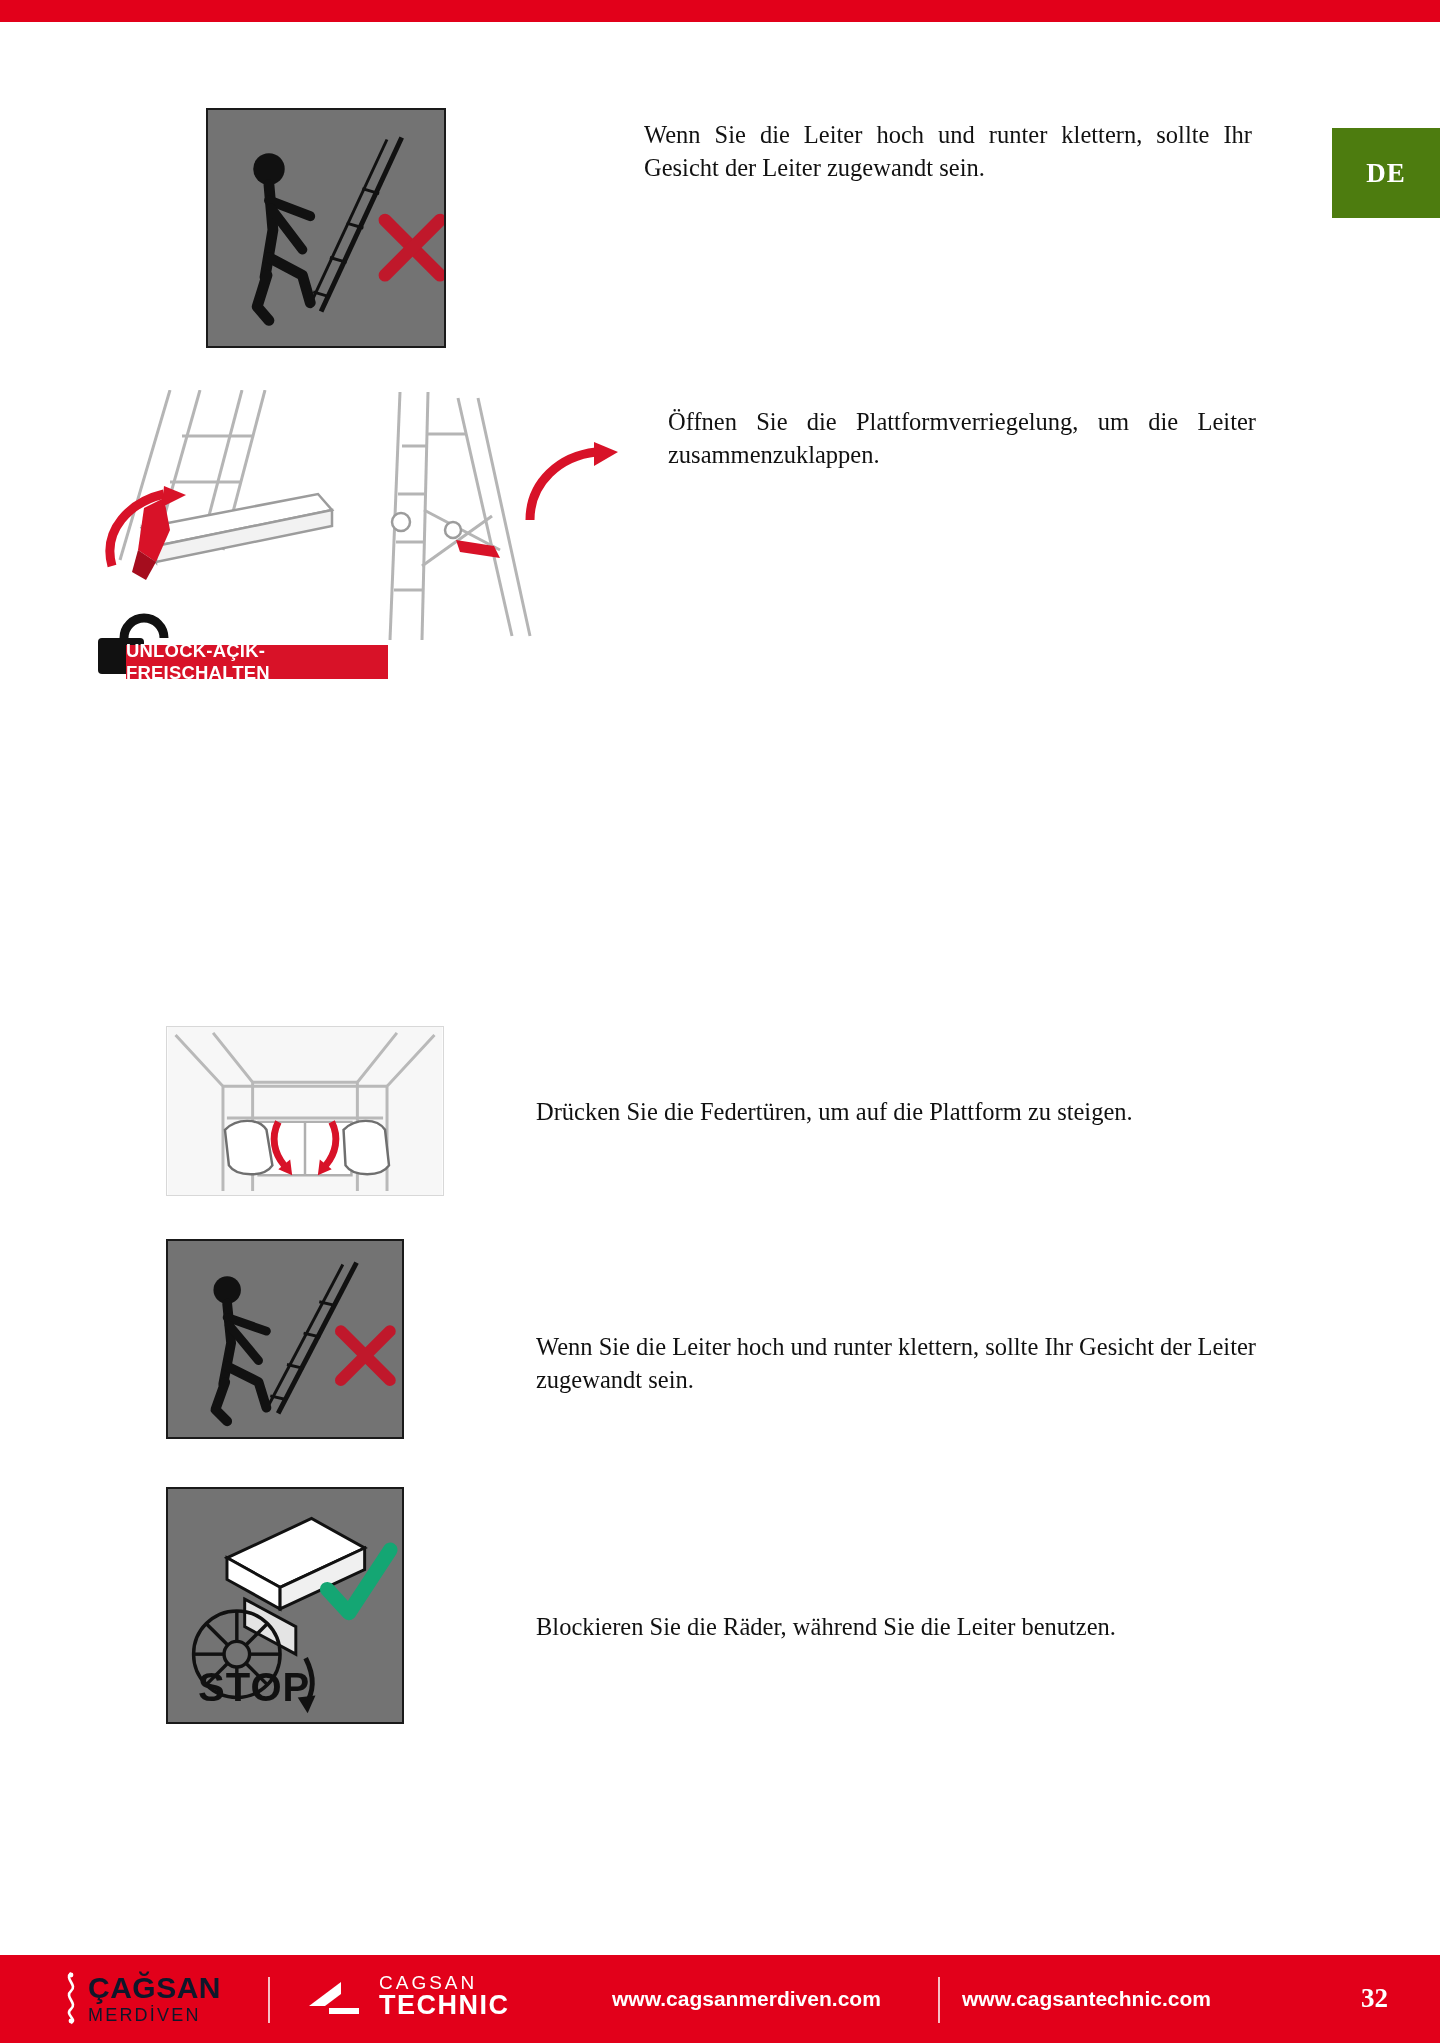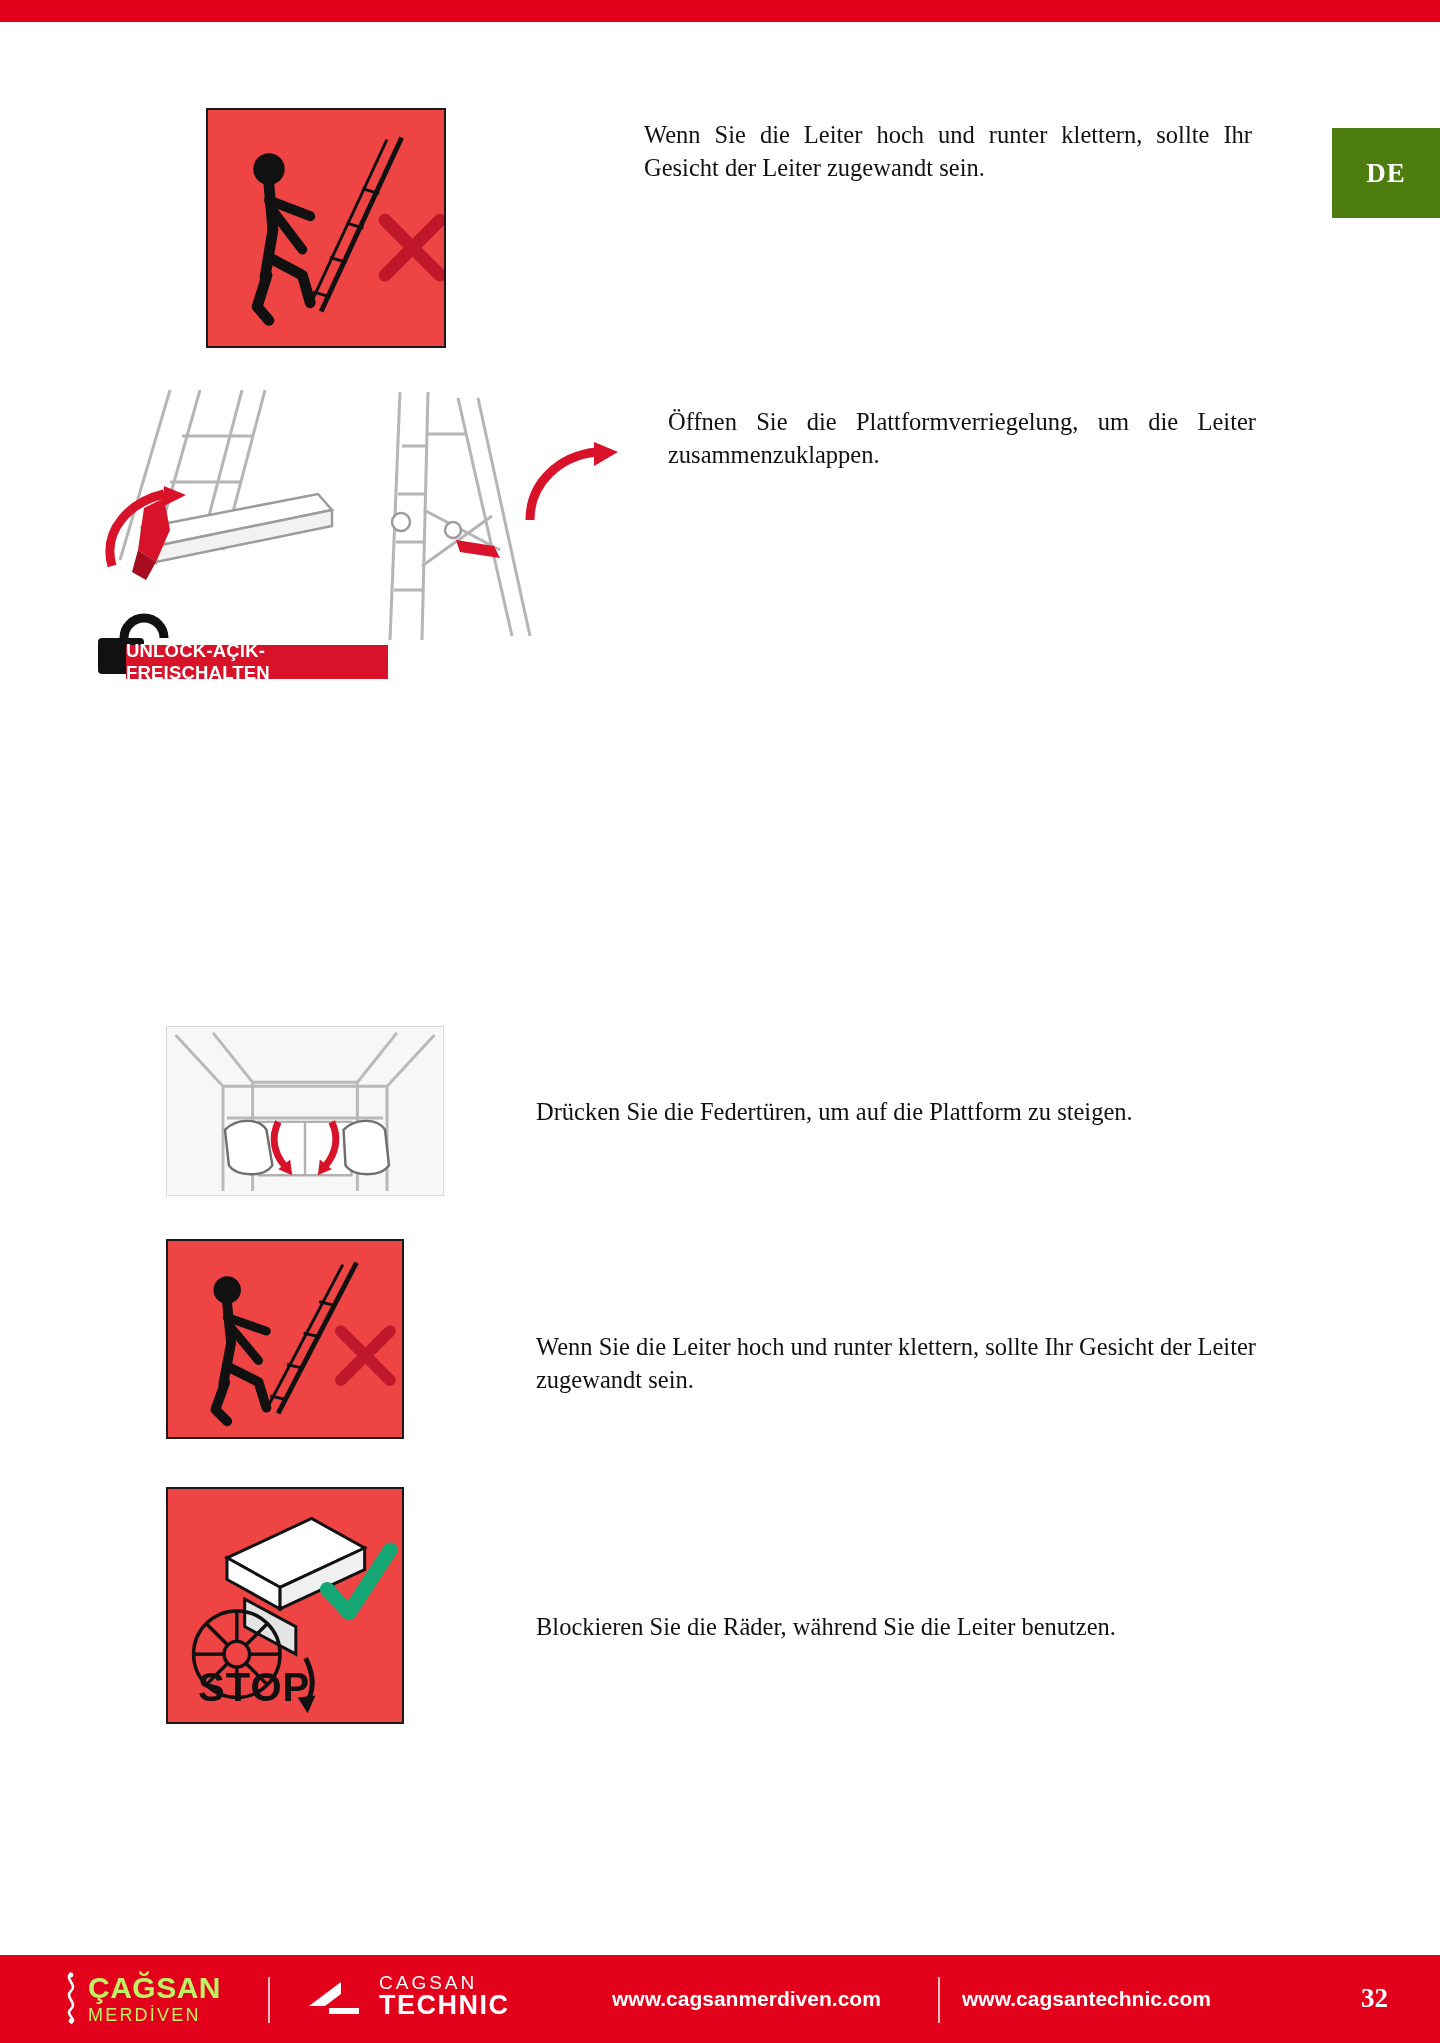--- a/index.html
+++ b/index.html
@@ -37,21 +37,21 @@
     letter-spacing: 1px;
     display: flex;
     align-items: center;
     justify-content: center;
   }
 
   
   .figure-box {
     position: absolute;
     border: 2px solid #1a1a1a;
-    background: #ef4444;
+    background: #737373;
     overflow: hidden;
     text-align: center;
   }
   .figure-plain {
     position: absolute;
     overflow: hidden;
   }
 
   .caption {
     position: absolute;
@@ -90,21 +90,21 @@
     position: relative;
     width: 100%;
     height: 100%;
     display: flex;
     align-items: center;
   }
   .brand-cagsan {
     position: absolute;
     left: 62px;
     top: 16px;
-    color: #bef264;
+    color: #0f172a;
     display: flex;
     align-items: center;
     gap: 8px;
   }
   .brand-cagsan .mark {
     width: 18px; height: 54px;
     display: block;
   }
   .brand-cagsan .txt { line-height: 1; }
   .brand-cagsan .t1 {

